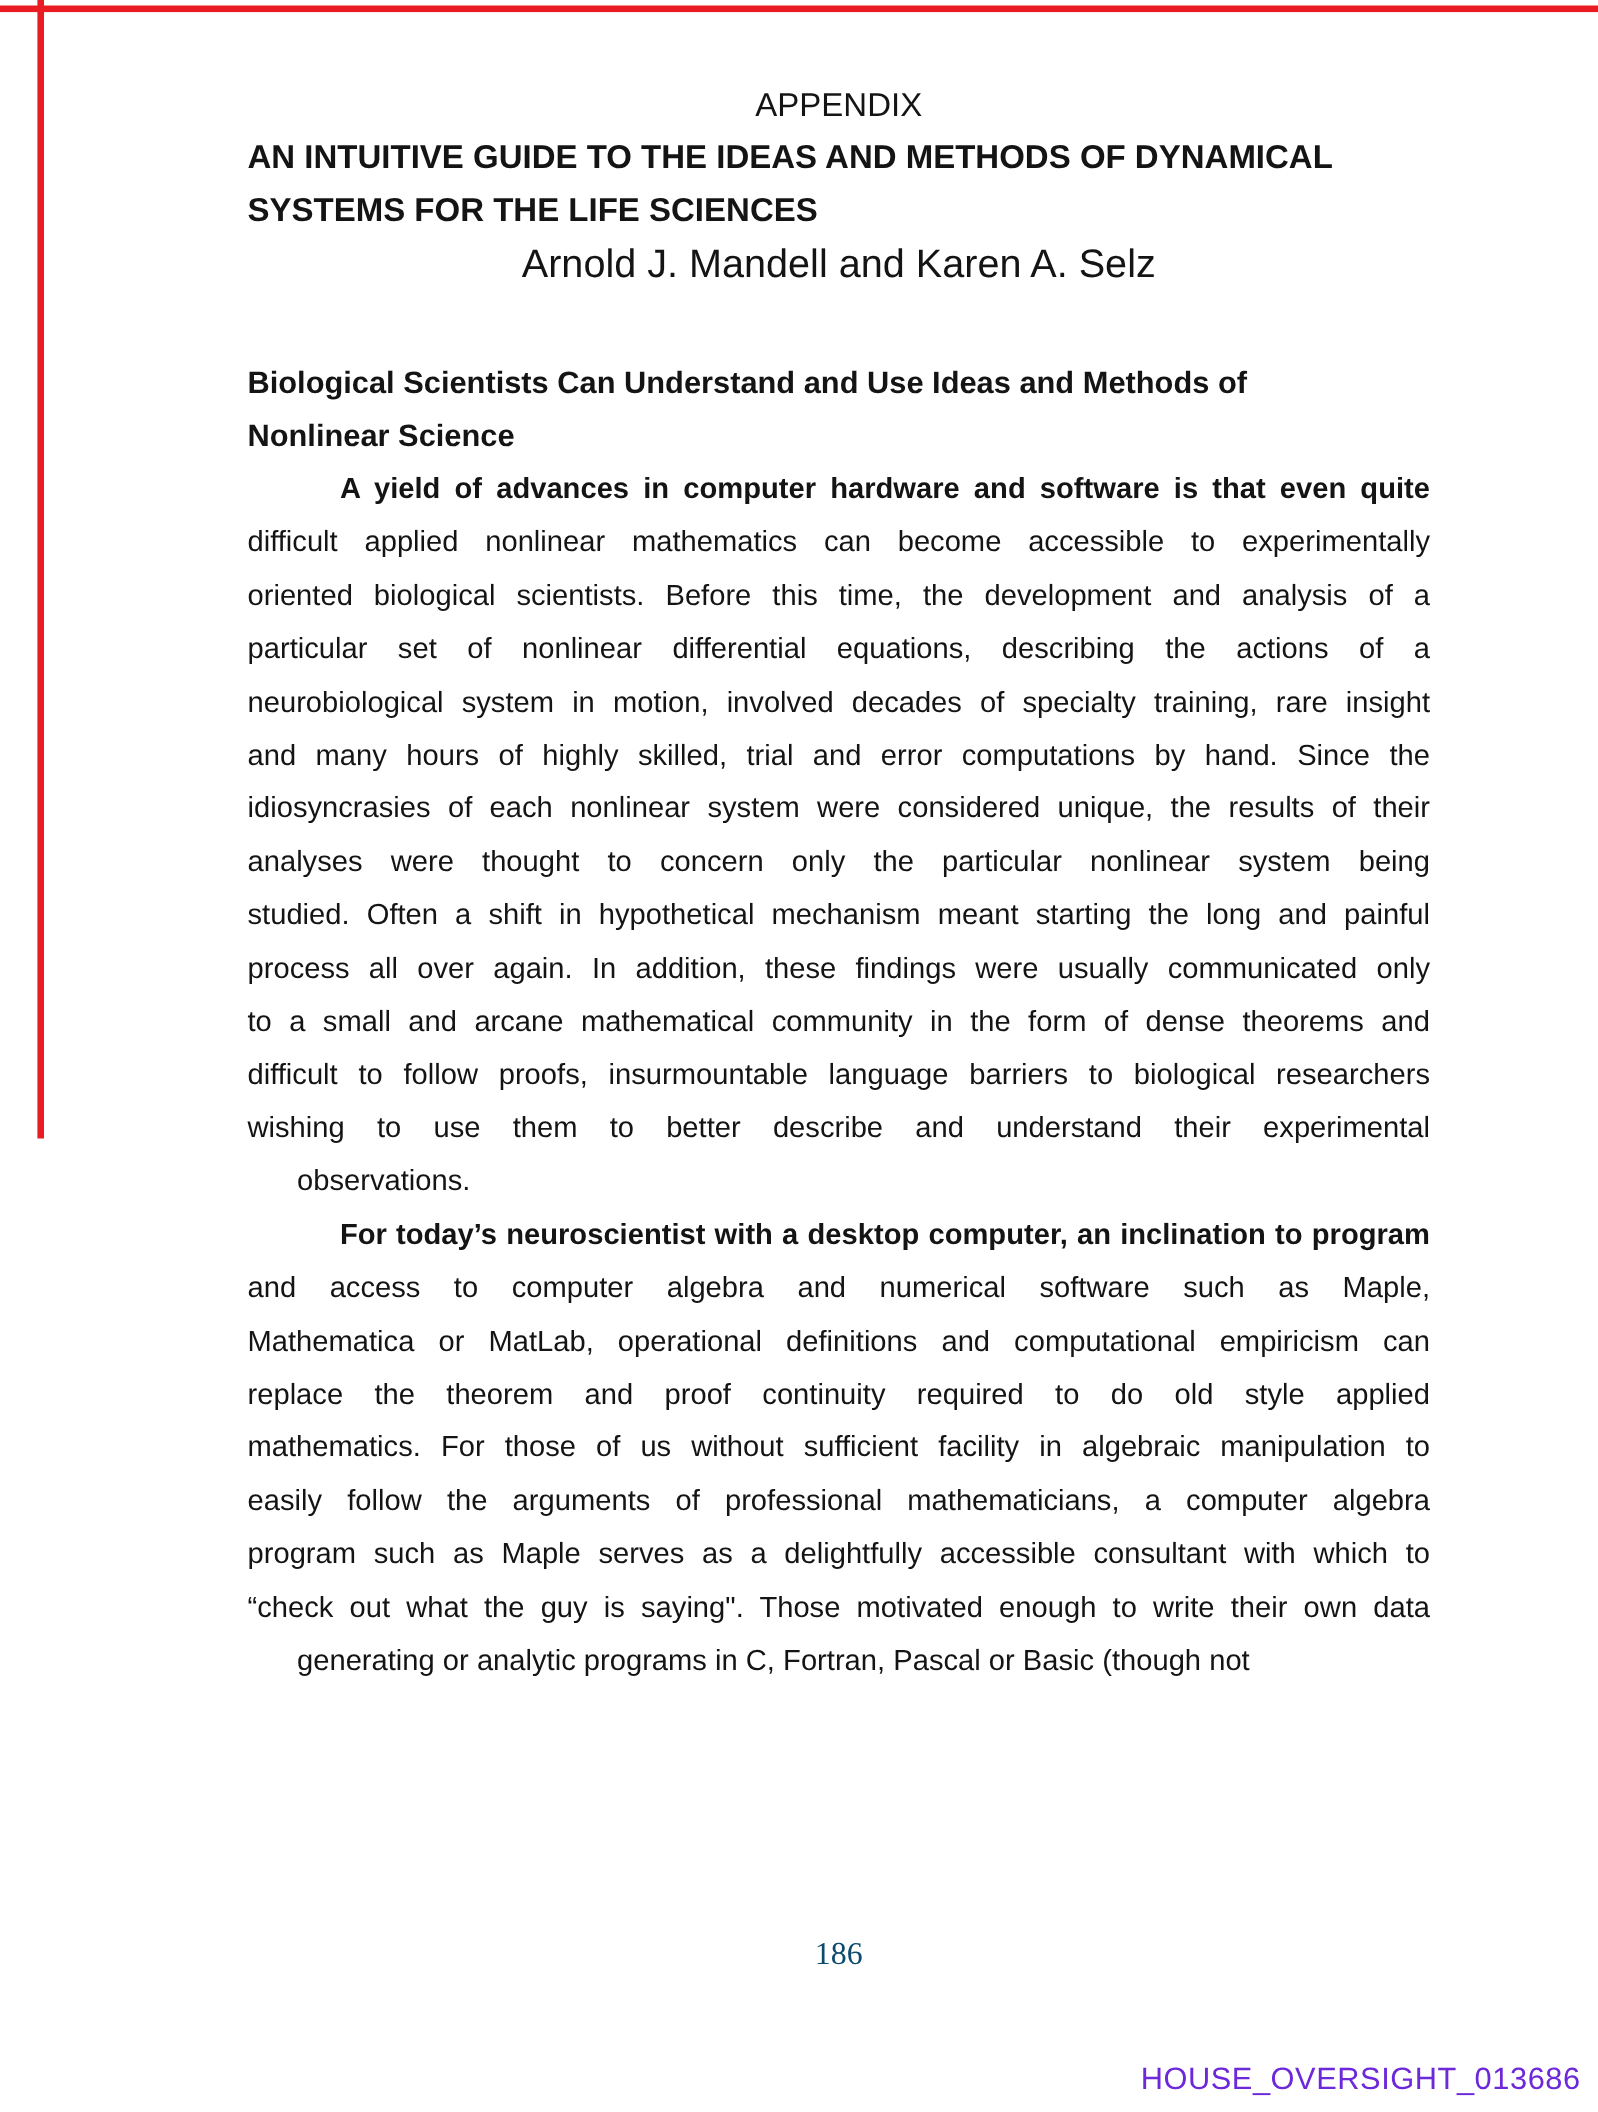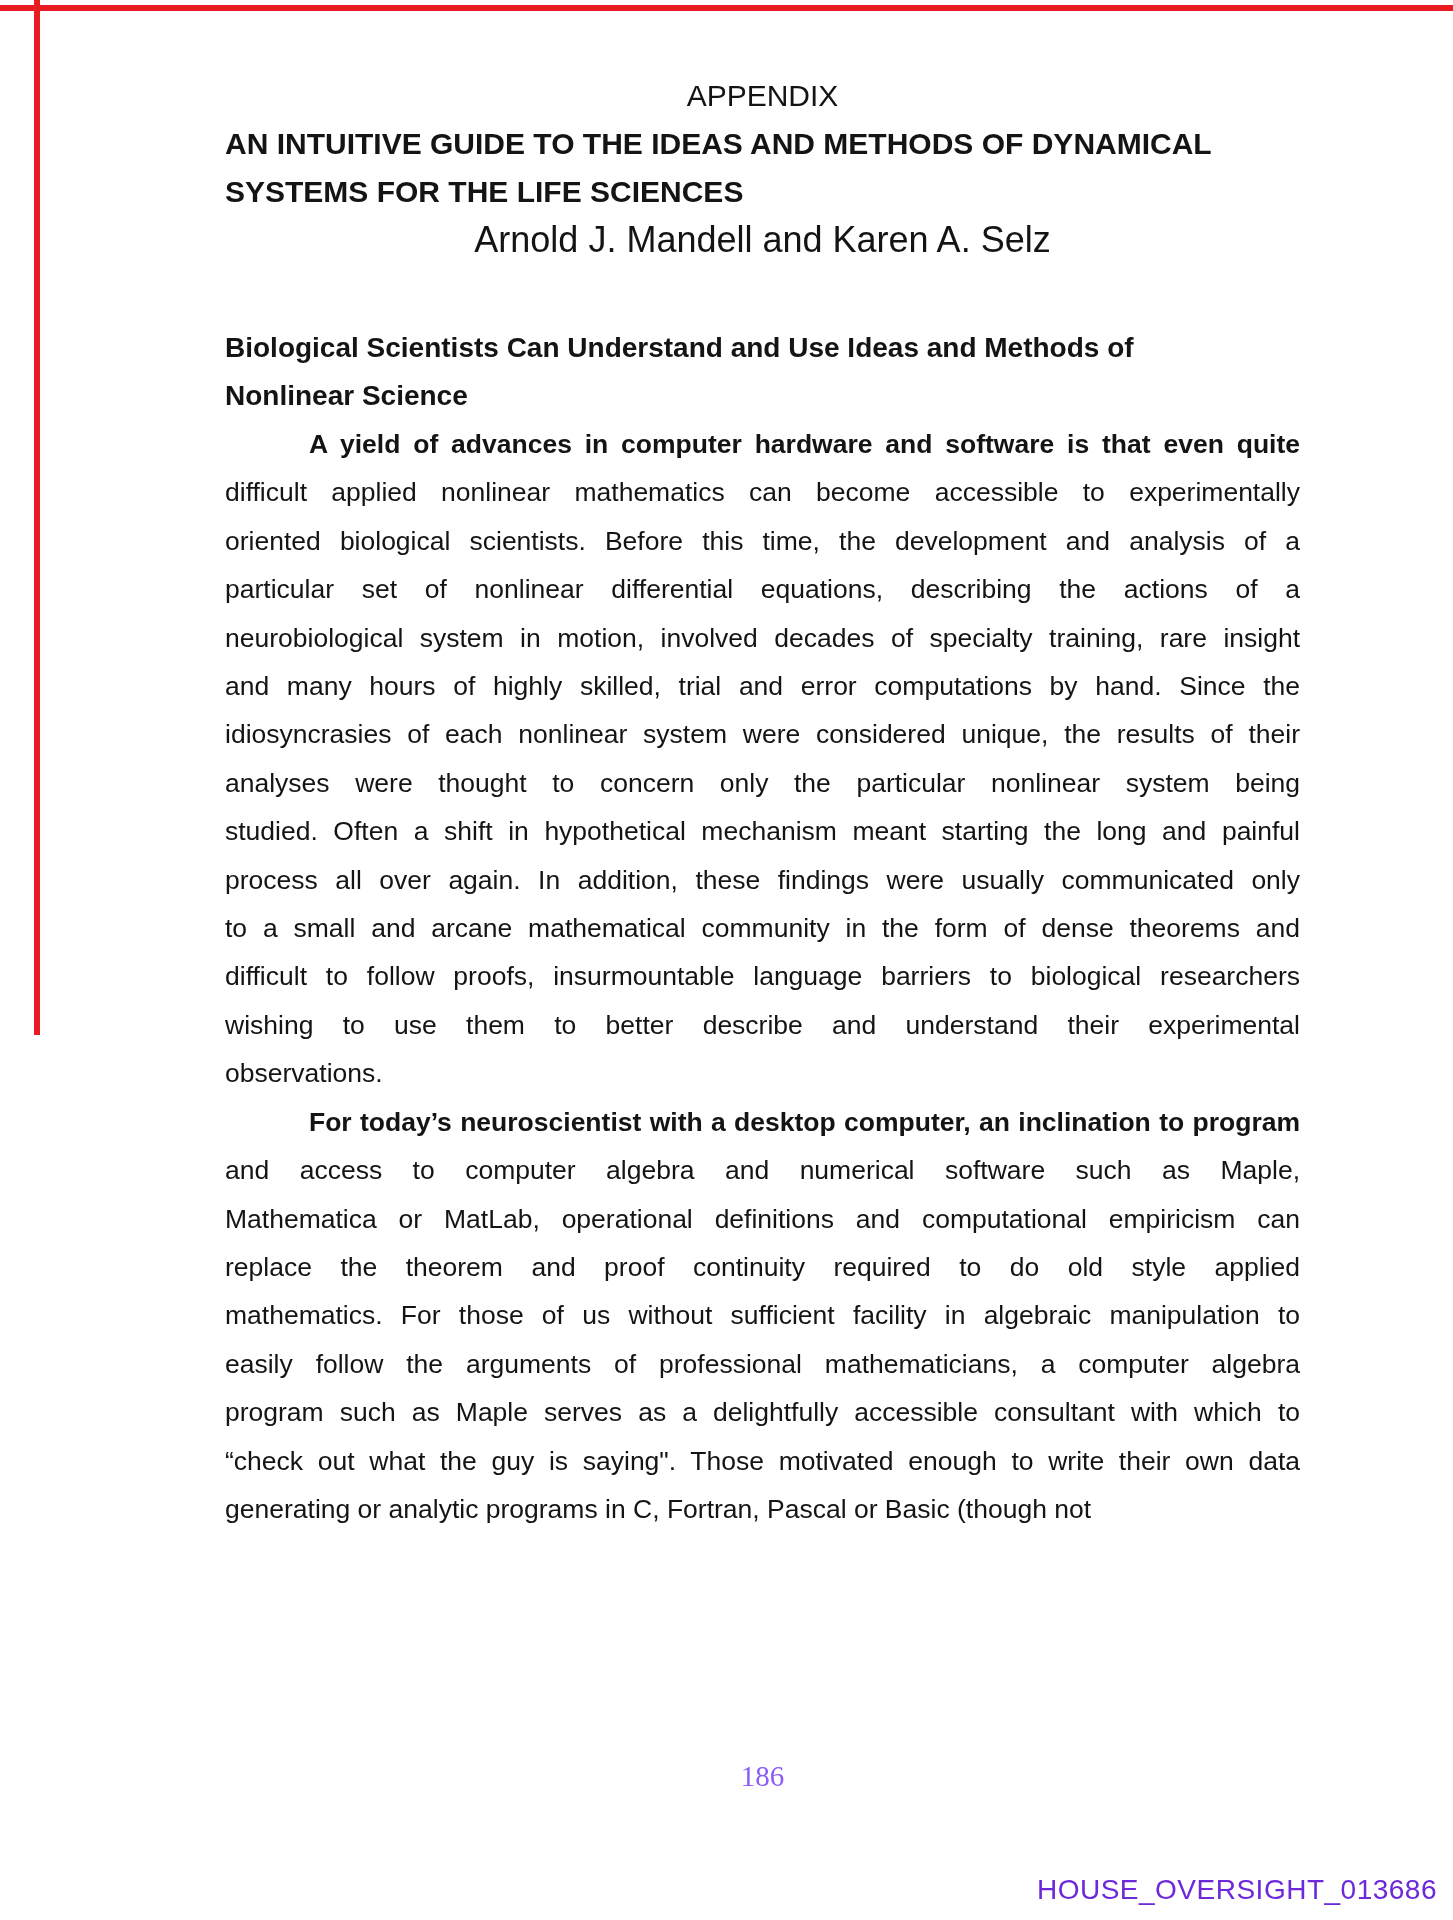--- a/index.html
+++ b/index.html
@@ -56,31 +56,31 @@
 
   .body-text .line {
     font-size: 26.5px;
     line-height: 48.4px;
     white-space: nowrap;
     text-align: justify;
     text-align-last: justify;
     -moz-text-align-last: justify;
   }
   .body-text .line.first { padding-left: 84px; font-weight: bold; }
-  .body-text .line.last  { text-align-last: left; -moz-text-align-last: left; }
+  .body-text .line.last  { text-align-last: left; margin-left: 45px; -moz-text-align-last: left; }
 
   .page-number {
     position: absolute;
     top: 1760px;
     left: 225px;
     width: 1075px;
     text-align: center;
     font-family: "Liberation Serif", "DejaVu Serif", serif;
     font-size: 29px;
-    color: #8b5cf6;
+    color: #0c4a6e;
   }
 
   .bates {
     position: absolute;
     top: 1874px;
     right: 16px;
     font-size: 28px;
     color: #6d28d9;
     letter-spacing: 0.5px;
   }

